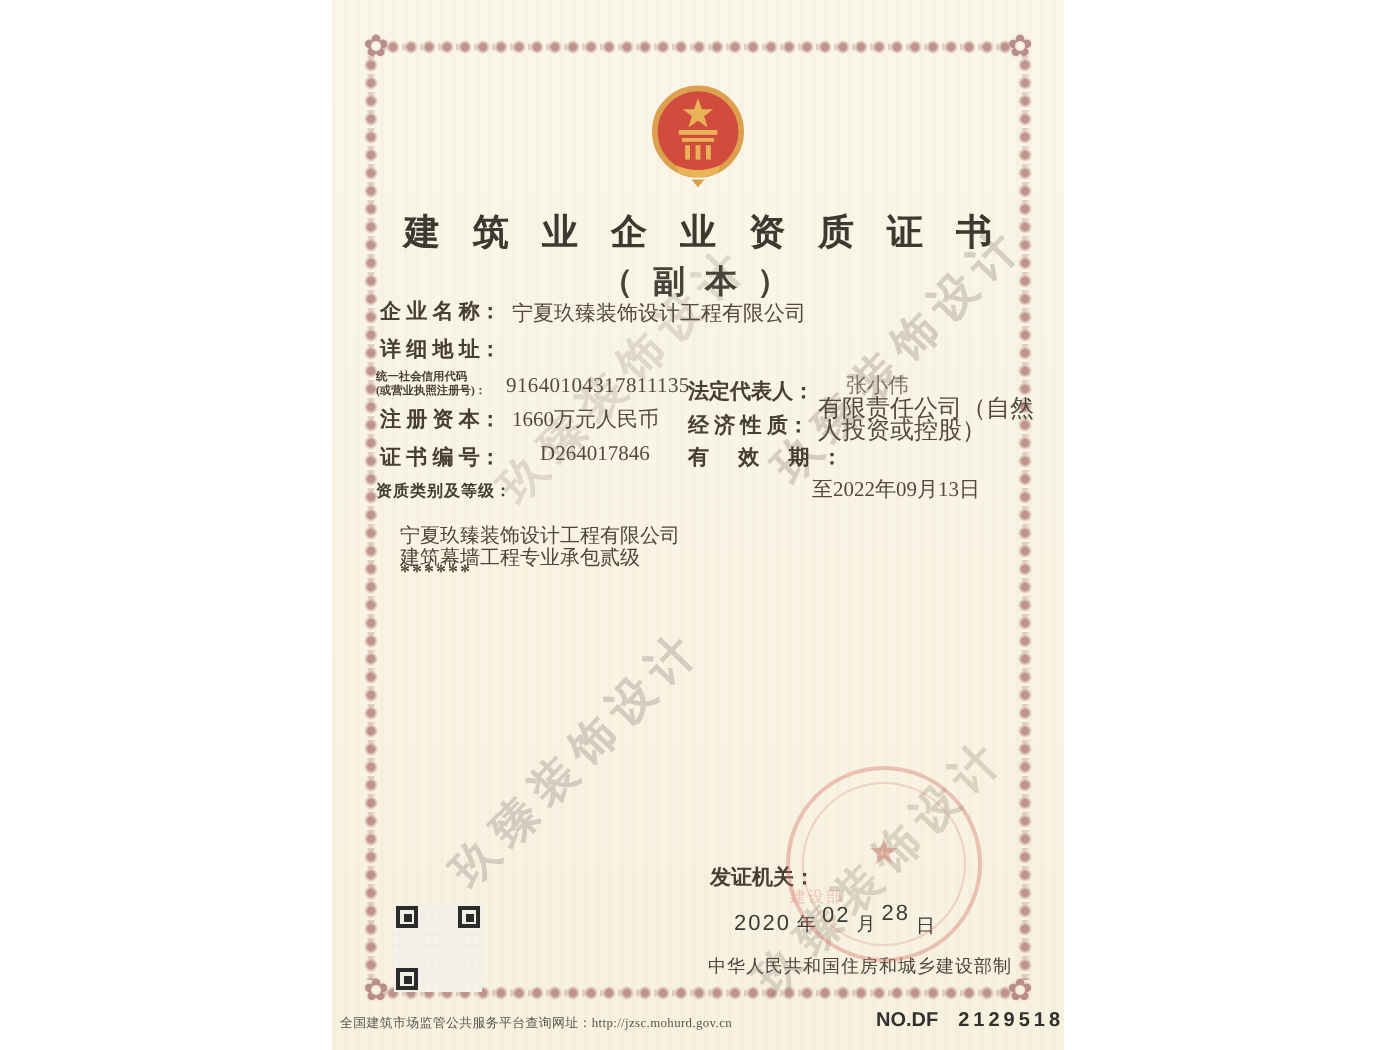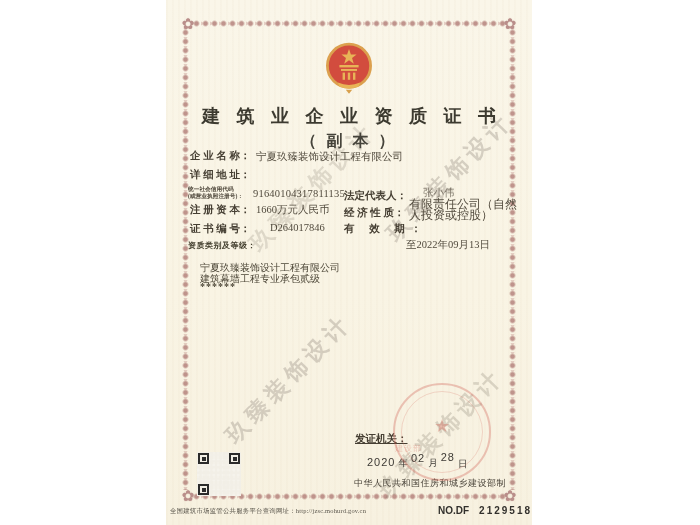--- a/index.html
+++ b/index.html
@@ -100,21 +100,21 @@
   .row5-v { left:104px; top:222px; white-space:nowrap; }
   .row5b-l { left:178px; top:222px; letter-spacing:6px; }
   .row5b-v { left:240px; top:238px; white-space:nowrap; }
 
   .quals-h { position:absolute; left:22px; top:240px; font-size:8px; font-weight:bold; color:#44402f; letter-spacing:.5px; }
   .qual { position:absolute; left:34px; font-size:10px; color:#4c4637; white-space:nowrap; }
   .q0 { top:250px; } .q1 { top:261px; } .q2 { top:272px; }
   .q3 { top:281px; font-weight:bold; letter-spacing:1px; }
 
   
-  .issuer-lbl { position:absolute; left:189px; top:432px; font-size:10.5px; font-weight:bold; color:#463f33;text-decoration:underline; }
+  .issuer-lbl { position:absolute; left:189px; top:432px; font-size:10.5px; font-weight:bold; color:#463f33; }
   .date-row { position:absolute; left:201px; top:456px; font-size:10px; color:#3d3a35; white-space:nowrap; }
   .date-row .num { font-family:"Liberation Sans","DejaVu Sans",sans-serif; font-size:11px; letter-spacing:1px; }
   .date-row .cjk { margin:0 3px; font-size:9.5px; }
   .d-m { position:relative; top:-4px; }
   .d-d { position:relative; top:-5px; }
   .d-ri { position:relative; top:1px; }
   .authority { position:absolute; left:188px; top:477px; font-size:9px; color:#4a443a; letter-spacing:.5px; white-space:nowrap; }
 
   
   .seal {

